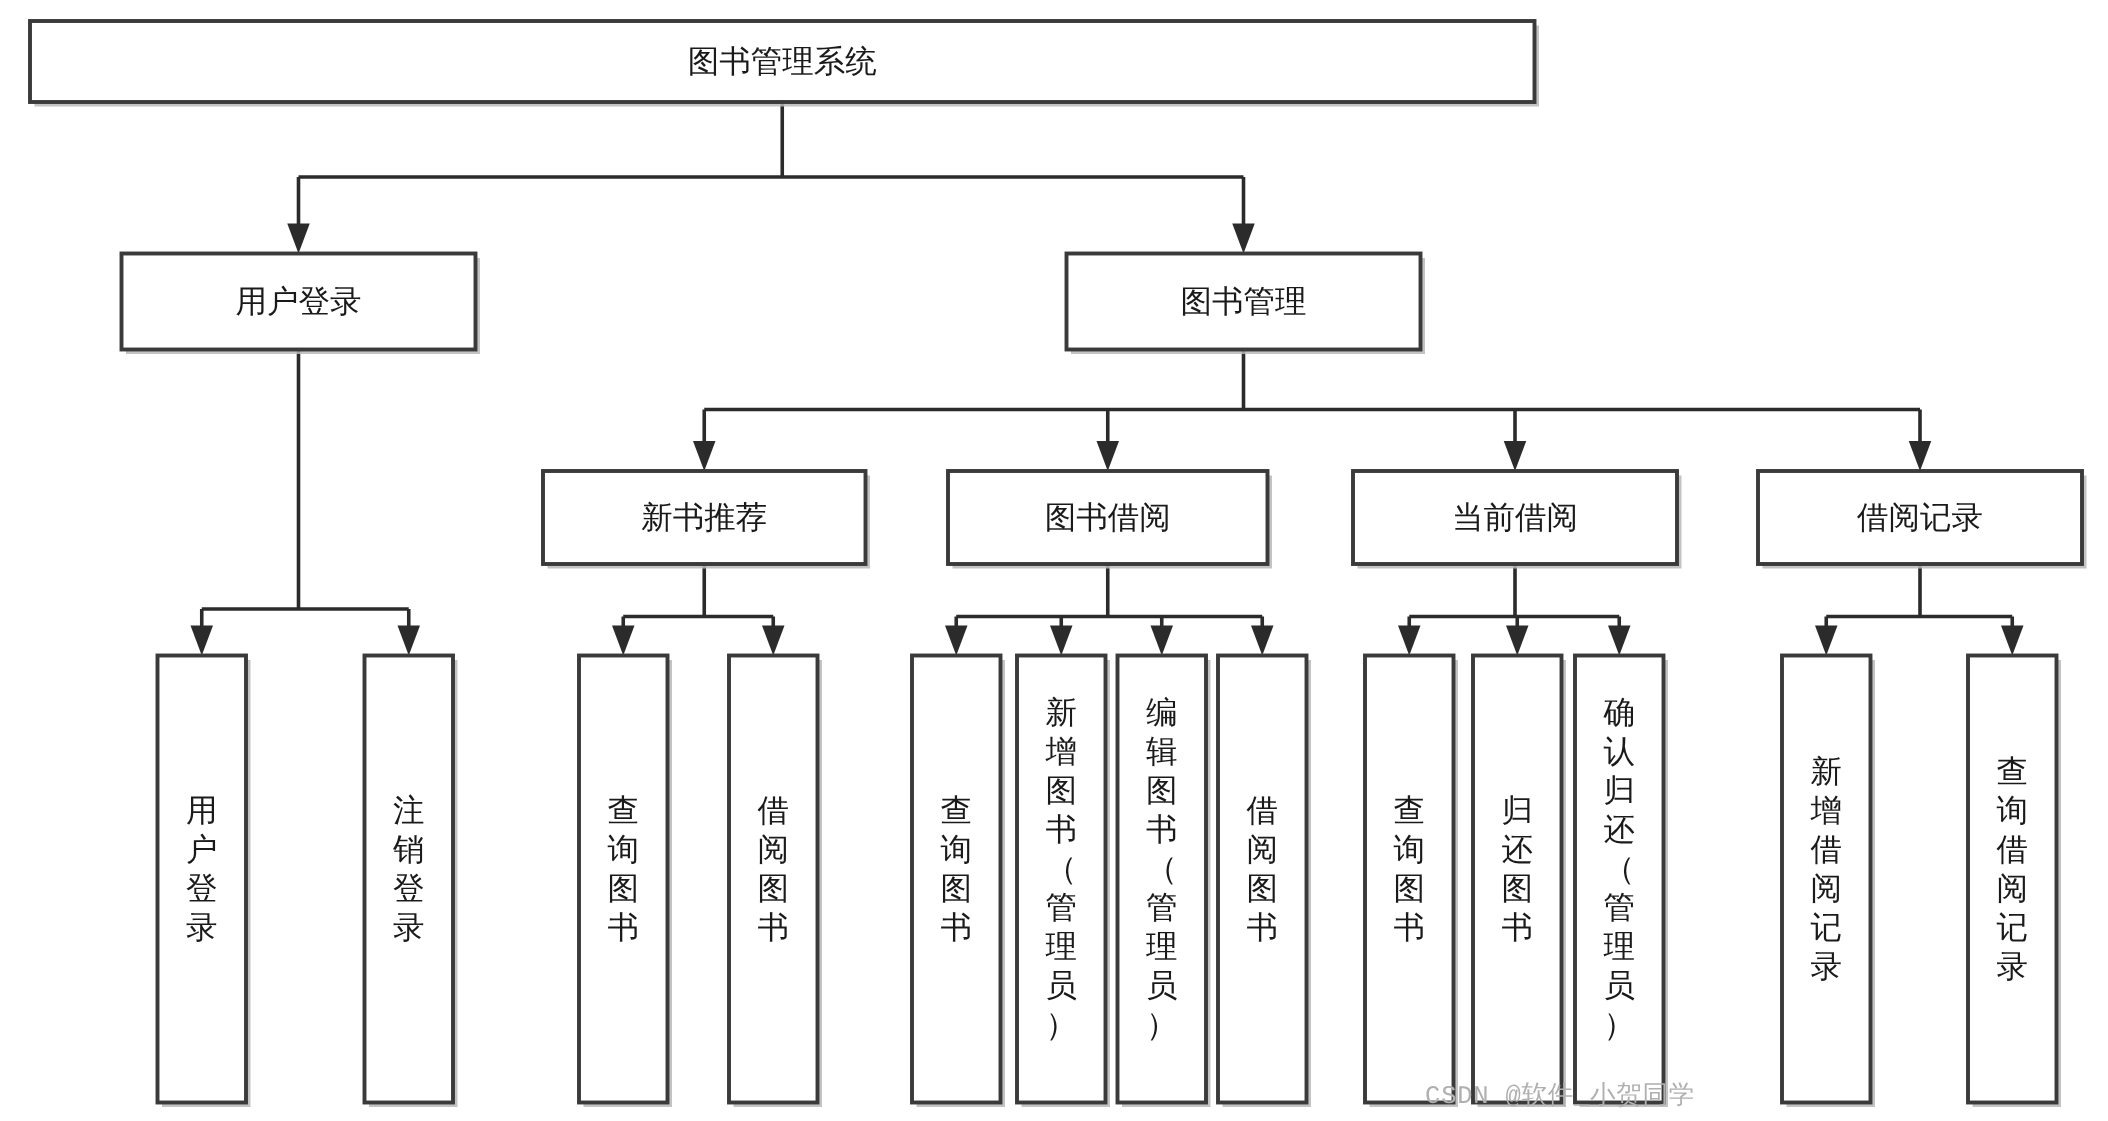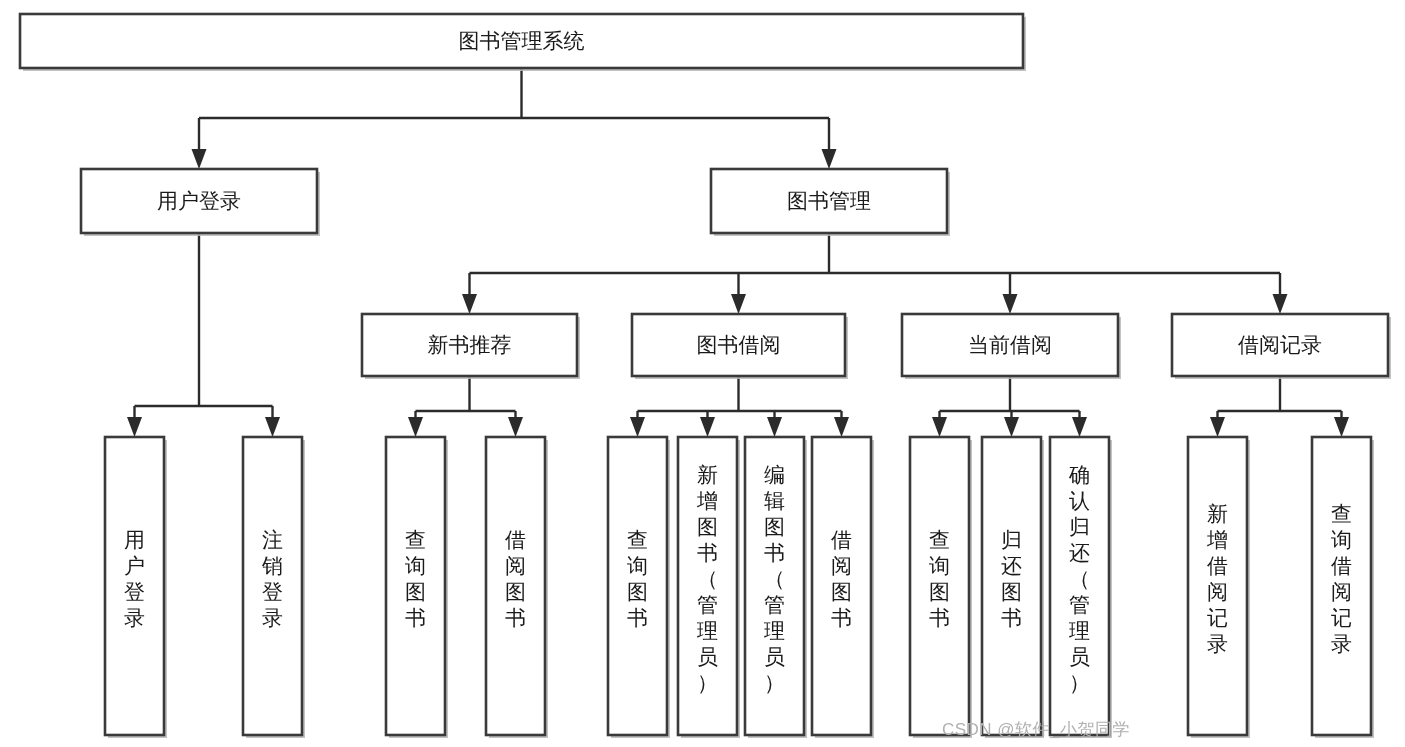--- a/index.html
+++ b/index.html
@@ -59,21 +59,21 @@
   text.node-label-vertical {
     fill: #1a1a1a;
     font-family: "DejaVu Sans", "Liberation Sans", sans-serif;
     font-size: 21px;
     text-anchor: middle;
   }
   .watermark {
     position: absolute;
     right: 10px;
     bottom: 6px;
-    font-family: Liberation Sans, sans-serif;
+    font-family: Liberation Mono, monospace;
     font-size: 17px;
     color: #b0b0b0;
     letter-spacing: 0.5px;
     white-space: nowrap;
     user-select: none;
     margin-top: 24px;
   }
 </style>
 </head>
 <body>

